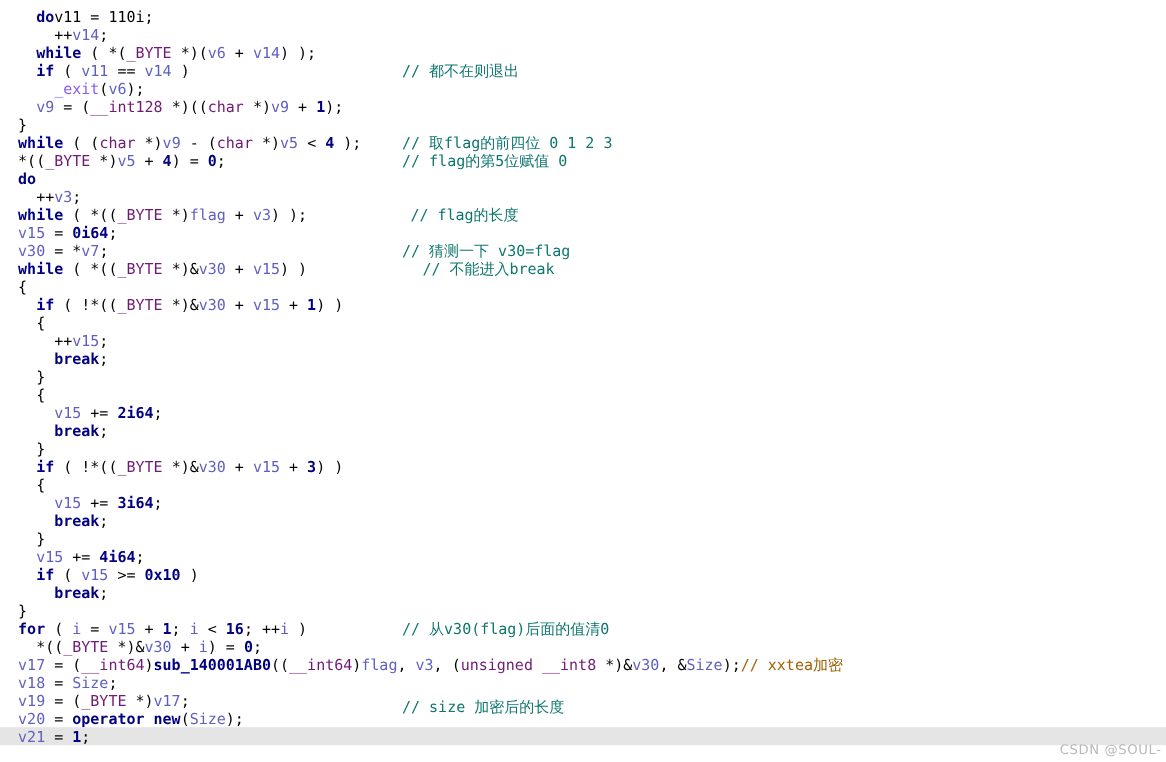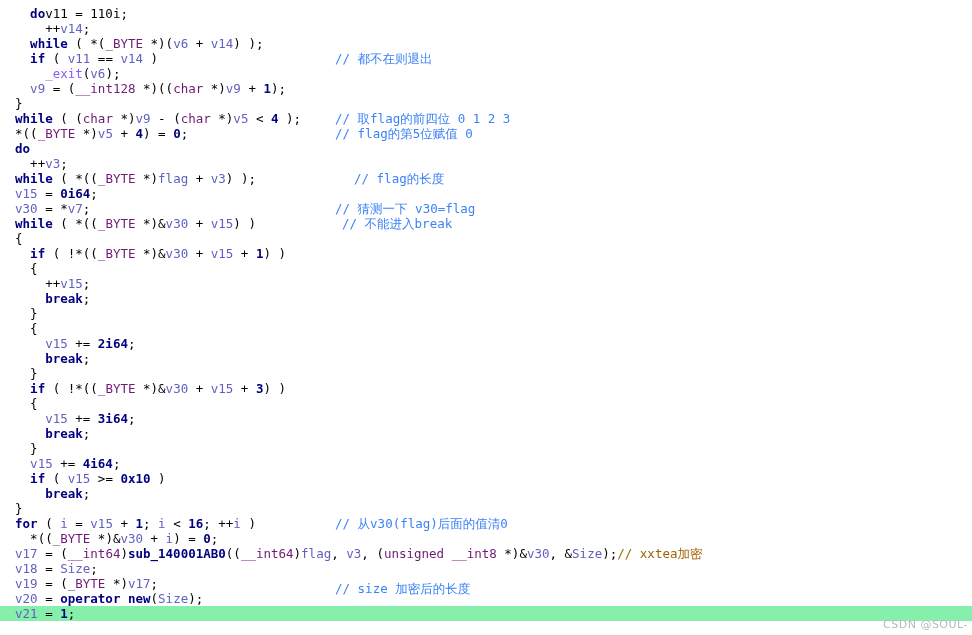--- a/index.html
+++ b/index.html
@@ -24,32 +24,32 @@
   .code-line {
     position: relative;
     height: 15px;
     line-height: 15px;
     white-space: pre;
     font-size: 12.5px;
     font-family: "DejaVu Sans Mono", "Liberation Mono", monospace;
     letter-spacing: 0px;
   }
   .code-line.highlight {
-    background: #86efac;
+    background: #e5e5e5;
   }
   .lt { 
     color: #000000;
   }
   .kw { color: #000080; font-weight: bold; }      
   .var { color: #6060c0; }                         
   .typ { color: #701a75; }                         
   .num { color: #000080; font-weight: bold; }      
   .fn  { color: #000080; font-weight: bold; }      
   .imp { color: #8b5cf6; }                         
-  .cmt { color: #3b82f6; font-family: "DejaVu Sans Mono","Liberation Mono",monospace; }
+  .cmt { color: #0f766e; font-family: "DejaVu Sans Mono","Liberation Mono",monospace; }
   .cmt-col {
     position: absolute;
     left: 335px;
     top: 0;
   }
   .cmt-inline { color: #a16207; }
   #watermark {
     position: absolute;
     right: 4px;
     bottom: 4px;
@@ -90,24 +90,24 @@
       <div class="code-line"><span>      <span class="lt">++</span><span class="var">v14</span><span class="lt">;</span></span></div>
       <div class="code-line"><span>    <span class="kw">while</span><span class="lt"> ( *(</span><span class="typ">_BYTE</span><span class="lt"> *)(</span><span class="var">v6</span><span class="lt"> + </span><span class="var">v14</span><span class="lt">) );</span></span></div>
       <div class="code-line"><span>    <span class="kw">if</span><span class="lt"> ( </span><span class="var">v11</span><span class="lt"> == </span><span class="var">v14</span><span class="lt"> )</span></span><span class="cmt cmt-col" style="left: 335px;">// 都不在则退出</span></div>
       <div class="code-line"><span>      <span class="imp">_exit</span><span class="lt">(</span><span class="var">v6</span><span class="lt">);</span></span></div>
       <div class="code-line"><span>    <span class="var">v9</span><span class="lt"> = (</span><span class="typ">__int128</span><span class="lt"> *)((</span><span class="typ">char</span><span class="lt"> *)</span><span class="var">v9</span><span class="lt"> + </span><span class="num">1</span><span class="lt">);</span></span></div>
       <div class="code-line"><span>  <span class="lt">}</span></span></div>
       <div class="code-line"><span>  <span class="kw">while</span><span class="lt"> ( (</span><span class="typ">char</span><span class="lt"> *)</span><span class="var">v9</span><span class="lt"> - (</span><span class="typ">char</span><span class="lt"> *)</span><span class="var">v5</span><span class="lt"> &lt; </span><span class="num">4</span><span class="lt"> );</span></span><span class="cmt cmt-col" style="left: 335px;">// 取flag的前四位 0 1 2 3</span></div>
       <div class="code-line"><span>  <span class="lt">*((</span><span class="typ">_BYTE</span><span class="lt"> *)</span><span class="var">v5</span><span class="lt"> + </span><span class="num">4</span><span class="lt">) = </span><span class="num">0</span><span class="lt">;</span></span><span class="cmt cmt-col" style="left: 335px;">// flag的第5位赋值 0</span></div>
       <div class="code-line"><span>  <span class="kw">do</span></span></div>
       <div class="code-line"><span>    <span class="lt">++</span><span class="var">v3</span><span class="lt">;</span></span></div>
-      <div class="code-line"><span>  <span class="kw">while</span><span class="lt"> ( *((</span><span class="typ">_BYTE</span><span class="lt"> *)</span><span class="var">flag</span><span class="lt"> + </span><span class="var">v3</span><span class="lt">) );</span></span><span class="cmt cmt-col" style="left: 354px;">// flag的长度</span></div>
+      <div class="code-line"><span>  <span class="kw">while</span><span class="lt"> ( *((</span><span class="typ">_BYTE</span><span class="lt"> *)</span><span class="var">flag</span><span class="lt"> + </span><span class="var">v3</span><span class="lt">) );</span></span><span class="cmt cmt-col" style="left: 342px;">// flag的长度</span></div>
       <div class="code-line"><span>  <span class="var">v15</span><span class="lt"> = </span><span class="num">0i64</span><span class="lt">;</span></span></div>
       <div class="code-line"><span>  <span class="var">v30</span><span class="lt"> = *</span><span class="var">v7</span><span class="lt">;</span></span><span class="cmt cmt-col" style="left: 335px;">// 猜测一下 v30=flag</span></div>
-      <div class="code-line"><span>  <span class="kw">while</span><span class="lt"> ( *((</span><span class="typ">_BYTE</span><span class="lt"> *)&amp;</span><span class="var">v30</span><span class="lt"> + </span><span class="var">v15</span><span class="lt">) )</span></span><span class="cmt cmt-col" style="left: 342px;">// 不能进入break</span></div>
+      <div class="code-line"><span>  <span class="kw">while</span><span class="lt"> ( *((</span><span class="typ">_BYTE</span><span class="lt"> *)&amp;</span><span class="var">v30</span><span class="lt"> + </span><span class="var">v15</span><span class="lt">) )</span></span><span class="cmt cmt-col" style="left: 352px;">// 不能进入break</span></div>
       <div class="code-line"><span>  <span class="lt">{</span></span></div>
       <div class="code-line"><span>    <span class="kw">if</span><span class="lt"> ( !*((</span><span class="typ">_BYTE</span><span class="lt"> *)&amp;</span><span class="var">v30</span><span class="lt"> + </span><span class="var">v15</span><span class="lt"> + </span><span class="num">1</span><span class="lt">) )</span></span></div>
       <div class="code-line"><span>    <span class="lt">{</span></span></div>
       <div class="code-line"><span>      <span class="lt">++</span><span class="var">v15</span><span class="lt">;</span></span></div>
       <div class="code-line"><span>      <span class="kw">break</span><span class="lt">;</span></span></div>
       <div class="code-line"><span>    <span class="lt">}</span></span></div>
       <div class="code-line"><span>    <span class="lt">{</span></span></div>
       <div class="code-line"><span>      <span class="var">v15</span><span class="lt"> += </span><span class="num">2i64</span><span class="lt">;</span></span></div>
       <div class="code-line"><span>      <span class="kw">break</span><span class="lt">;</span></span></div>
       <div class="code-line"><span>    <span class="lt">}</span></span></div>

